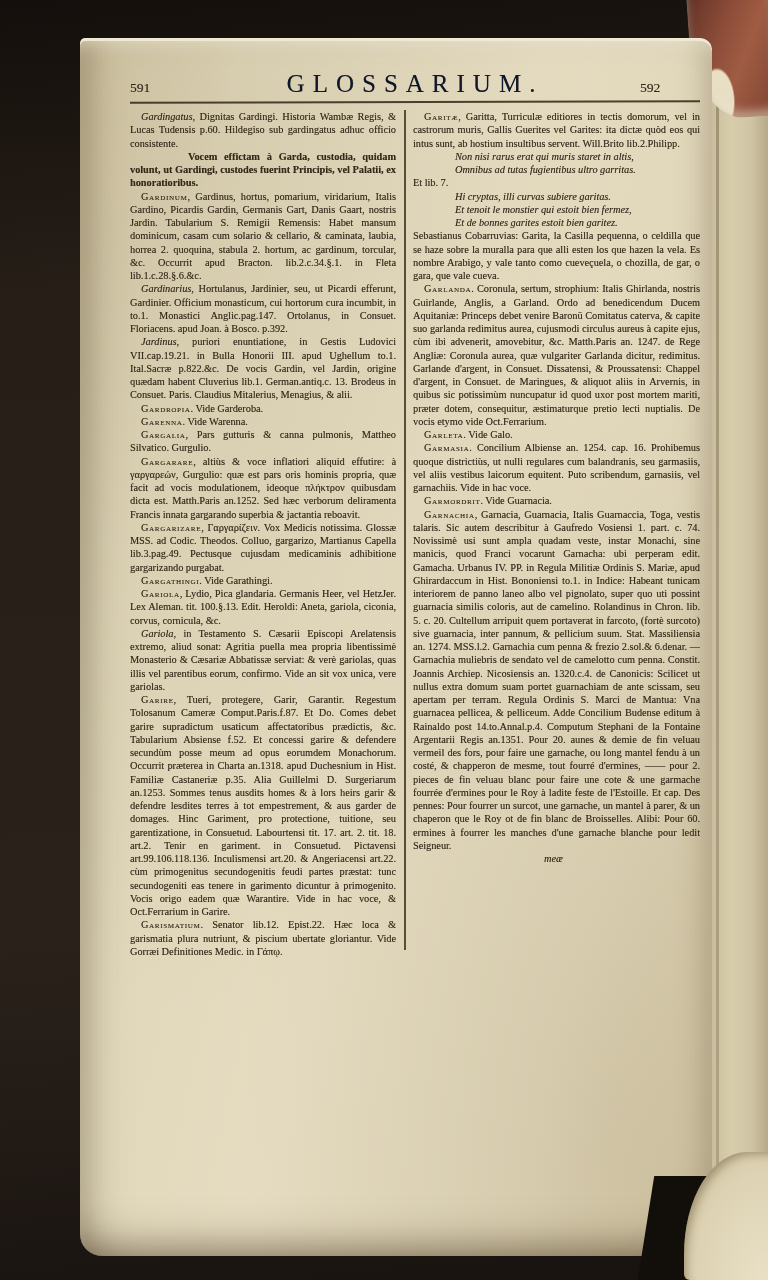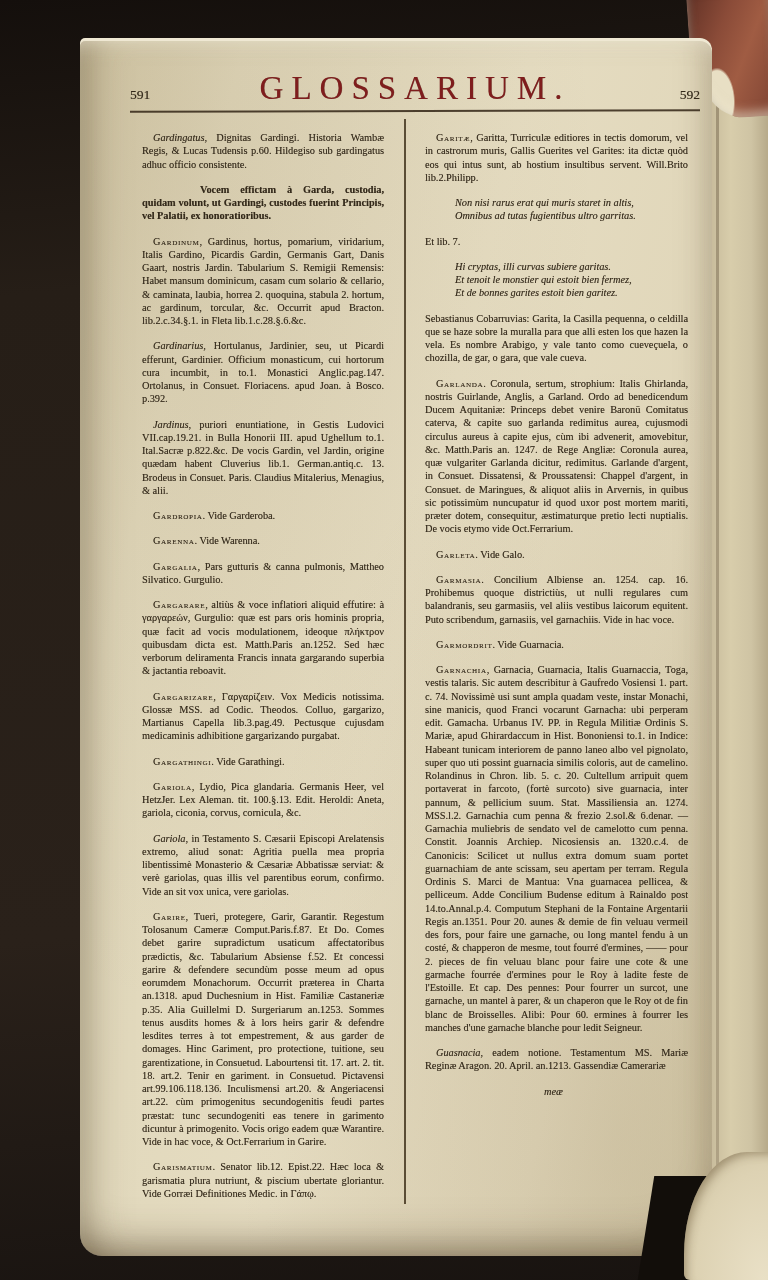--- a/index.html
+++ b/index.html
@@ -55,29 +55,29 @@
     border-radius:75% 0 0 6px / 80% 0 0 6px;
     box-shadow:inset 6px 6px 10px -4px rgba(90,70,40,.45);
   }
   
   .content{
     position:absolute;left:130px;top:70px;width:570px;color:#33291a;
     text-shadow:0.2px 0.2px 0.3px rgba(51,41,26,.45);
   }
   .header-row{display:flex;align-items:baseline;gap:19px;}
   .pagenum{font-size:13.5px;width:60px;}
-  .pagenum.right{text-align:right;}
-  .glossarium-title{flex:1;text-align:center;font-size:33px;letter-spacing:8px;color:#7f1d1d;}
+  .pagenum.right{}
+  .glossarium-title{flex:1;text-align:center;font-size:25px;letter-spacing:8px;color:#0f172a;}
   .header-rule{height:2px;background:#3b2e1e;margin-top:3px;transform:rotate(-0.15deg);opacity:.9;}
   .cols{position:relative;display:flex;margin-top:7px;max-height:1100px;overflow:hidden;
         font-size:10.25px;line-height:13.25px;text-align:justify;}
   .column-divider{position:absolute;left:274px;top:0;bottom:8px;width:1.5px;background:#43351f;opacity:.85;}
   .col-left{width:266px;}
   .col-right{width:287px;margin-left:17px;}
-  p.par{margin:12px;text-indent:11px;}
+  p.par{margin:0;text-indent:11px;}
   p.flush{text-indent:0;}
   p.bigind{text-indent:58px;font-weight:bold;}
   p.verse{margin:0 0 0 42px;text-indent:0;font-style:italic;}
   .hd-sc{font-variant:small-caps;letter-spacing:.7px;}
   .hd-it{font-style:italic;}
   .catchword{text-align:center;font-style:italic;padding-right:6px;margin:0;}
 </style>
 </head>
 <body>
 
@@ -125,18 +125,17 @@
         <p class="par flush"><span>Et lib. 7.</span></p>
         <p class="verse"><span>Hi cryptas, illi curvas subiere garitas.</span></p>
         <p class="verse"><span>Et tenoit le monstier qui estoit bien fermez,</span></p>
         <p class="verse"><span>Et de bonnes garites estoit bien garitez.</span></p>
         <p class="par flush"><span>Sebastianus Cobarruvias: Garita, la Casilla pequenna, o celdilla que se haze sobre la muralla para que alli esten los que hazen la vela. Es nombre Arabigo, y vale tanto como cueveçuela, o chozilla, de gar, o gara, que vale cueva.</span></p>
         <p class="par"><span class="hd-sc">Garlanda</span><span>. Coronula, sertum, strophium: Italis Ghirlanda, nostris Guirlande, Anglis, a Garland. Ordo ad benedicendum Ducem Aquitaniæ: Princeps debet venire Baronū Comitatus caterva, &amp; capite suo garlanda redimitus aurea, cujusmodi circulus aureus à capite ejus, cùm ibi advenerit, amovebitur, &amp;c. Matth.Paris an. 1247. de Rege Angliæ: Coronula aurea, quæ vulgariter Garlanda dicitur, redimitus. Garlande d'argent, in Consuet. Dissatensi, &amp; Proussatensi: Chappel d'argent, in Consuet. de Maringues, &amp; aliquot aliis in Arvernis, in quibus sic potissimùm nuncupatur id quod uxor post mortem mariti, præter dotem, consequitur, æstimaturque pretio lecti nuptialis. De vocis etymo vide Oct.Ferrarium.</span></p>
         <p class="par"><span class="hd-sc">Garleta</span><span>. Vide Galo.</span></p>
         <p class="par"><span class="hd-sc">Garmasia</span><span>. Concilium Albiense an. 1254. cap. 16. Prohibemus quoque districtiùs, ut nulli regulares cum balandranis, seu garmasiis, vel aliis vestibus laicorum equitent. Puto scribendum, garnasiis, vel garnachiis. Vide in hac voce.</span></p>
         <p class="par"><span class="hd-sc">Garmordrit</span><span>. Vide Guarnacia.</span></p>
         <p class="par"><span class="hd-sc">Garnachia</span><span>, Garnacia, Guarnacia, Italis Guarnaccia, Toga, vestis talaris. Sic autem describitur à Gaufredo Vosiensi 1. part. c. 74. Novissimè usi sunt ampla quadam veste, instar Monachi, sine manicis, quod Franci vocarunt Garnacha: ubi perperam edit. Gamacha. Urbanus IV. PP. in Regula Militiæ Ordinis S. Mariæ, apud Ghirardaccum in Hist. Bononiensi to.1. in Indice: Habeant tunicam interiorem de panno laneo albo vel pignolato, super quo uti possint guarnacia similis coloris, aut de camelino. Rolandinus in Chron. lib. 5. c. 20. Cultellum arripuit quem portaverat in farcoto, (fortè surcoto) sive guarnacia, inter pannum, &amp; pellicium suum. Stat. Massiliensia an. 1274. MSS.l.2. Garnachia cum penna &amp; frezio 2.sol.&amp; 6.denar. — Garnachia muliebris de sendato vel de camelotto cum penna. Constit. Joannis Archiep. Nicosiensis an. 1320.c.4. de Canonicis: Scilicet ut nullus extra domum suam portet guarnachiam de ante scissam, seu apertam per terram. Regula Ordinis S. Marci de Mantua: Vna guarnacea pellicea, &amp; pelliceum. Adde Concilium Budense editum à Rainaldo post 14.to.Annal.p.4. Computum Stephani de la Fontaine Argentarii Regis an.1351. Pour 20. aunes &amp; demie de fin veluau vermeil des fors, pour faire une garnache, ou long mantel fendu à un costé, &amp; chapperon de mesme, tout fourré d'ermines, —— pour 2. pieces de fin veluau blanc pour faire une cote &amp; une garmache fourrée d'ermines pour le Roy à ladite feste de l'Estoille. Et cap. Des pennes: Pour fourrer un surcot, une garnache, un mantel à parer, &amp; un chaperon que le Roy ot de fin blanc de Broisselles. Alibi: Pour 60. ermines à fourrer les manches d'une garnache blanche pour ledit Seigneur.</span></p>
-        <p class="par"><span class="hd-it">Guasnacia</span><span>, eadem notione. Testamentum MS. Mariæ Reginæ Aragon. 20. April. an.1213. Gassendiæ Camerariæ</span></p>
         <p class="catchword">meæ</p>
       </div>
     </div>
   </div>
 </div>
 
 </body></html>

